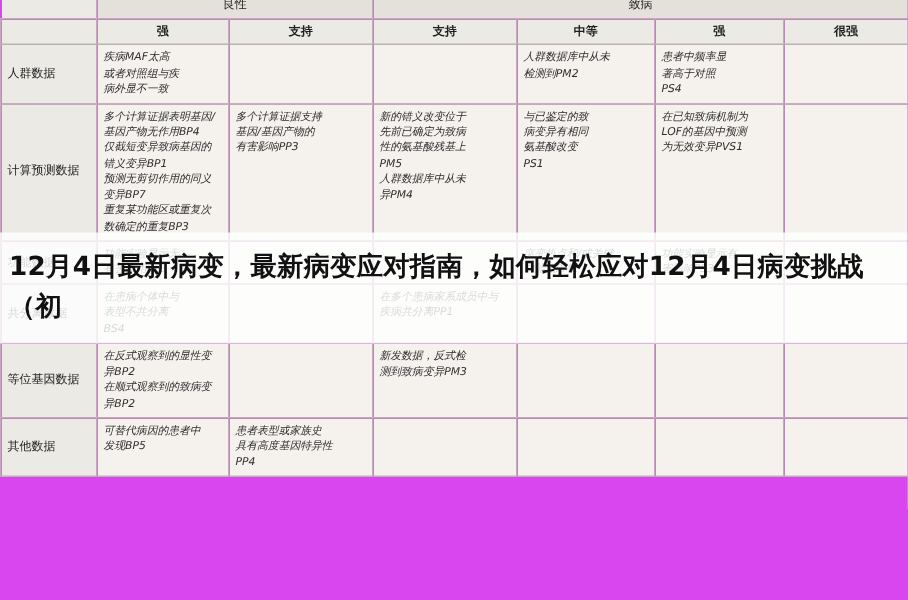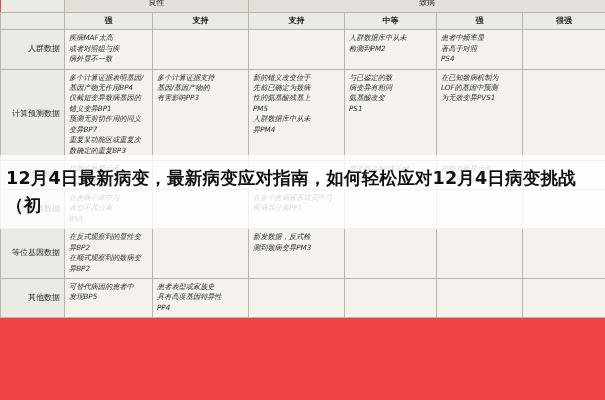--- a/index.html
+++ b/index.html
@@ -11,21 +11,21 @@
     height: 400px;
     overflow: hidden;
     background: #e9e6e2;
     font-family: "DejaVu Sans", "Liberation Sans", sans-serif;
   }
   #page {
     position: relative;
     width: 605px;
     height: 400px;
     overflow: hidden;
-    background: #ef4444;
+    background: #d946ef;
   }
   
   #evidence-table {
     position: absolute;
     top: -6px;
     left: 0;
     width: 605px;
     border-collapse: collapse;
     table-layout: fixed;
     font-size: 7.2px;
@@ -52,21 +52,21 @@
     text-align: center;
     font-weight: bold;
     background: #eceae5;
     font-size: 8px;
     padding: 2px 2px 3px 2px;
     color: #1f1f1f;
     height: 11px;
   }
   #evidence-table .rowlabel {
     background: #eceae5;
-    text-align: right;
+    text-align: left;
     font-size: 8px;
     color: #1f1f1f;
     vertical-align: middle;
   }
   #evidence-table .corner {
     background: #eceae5;
     border-top: none;
     border-left: none;
   }
   .cell-text {

